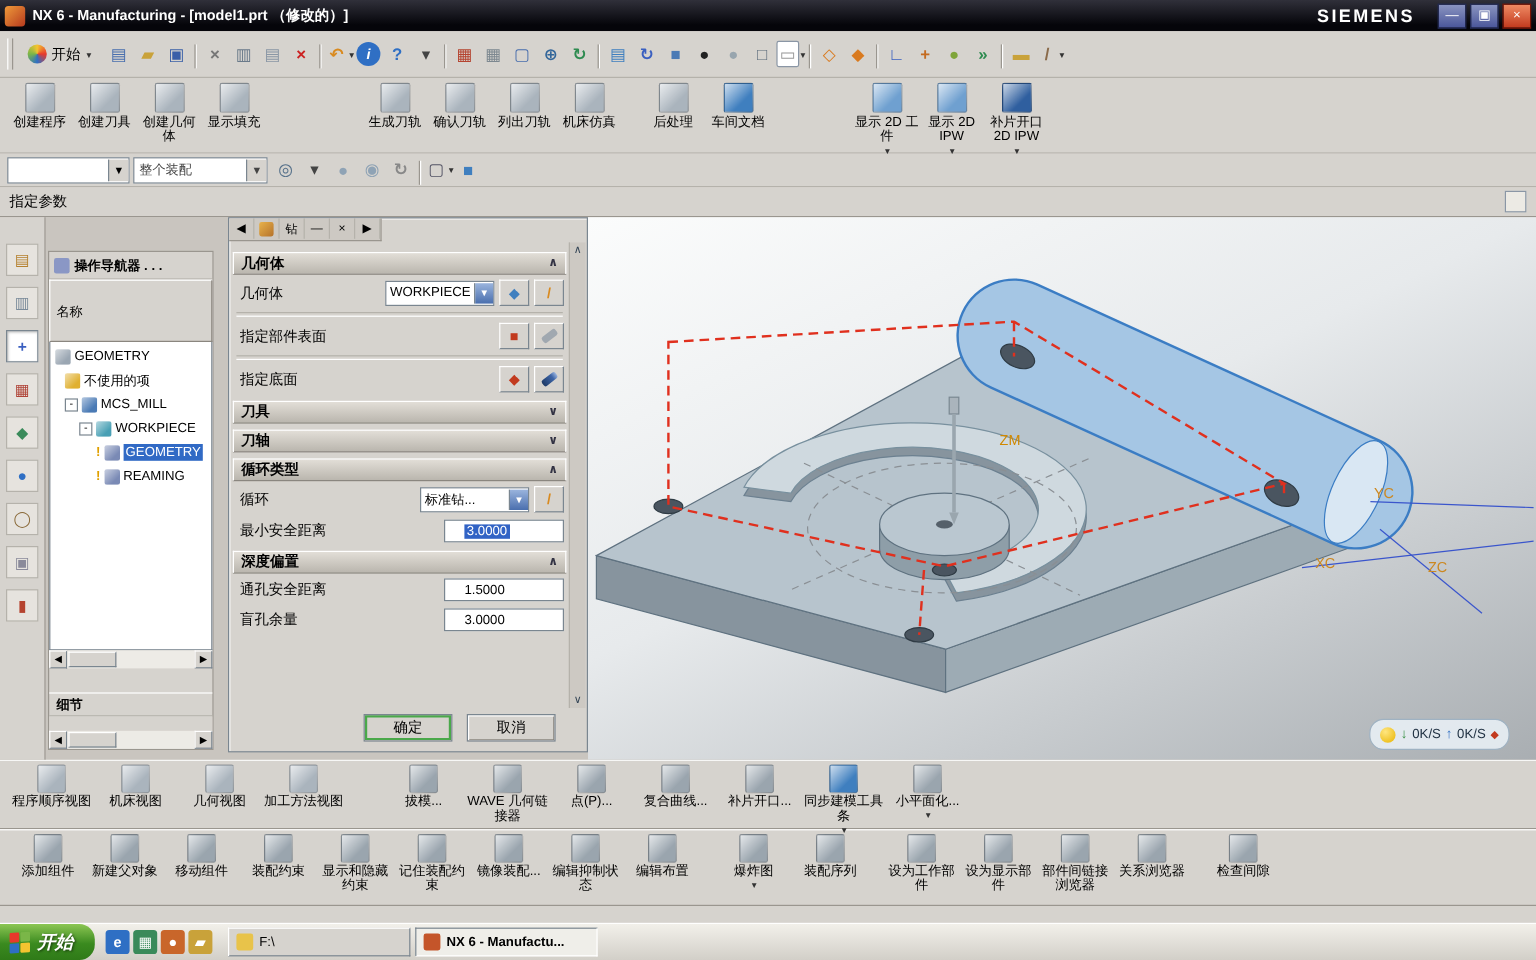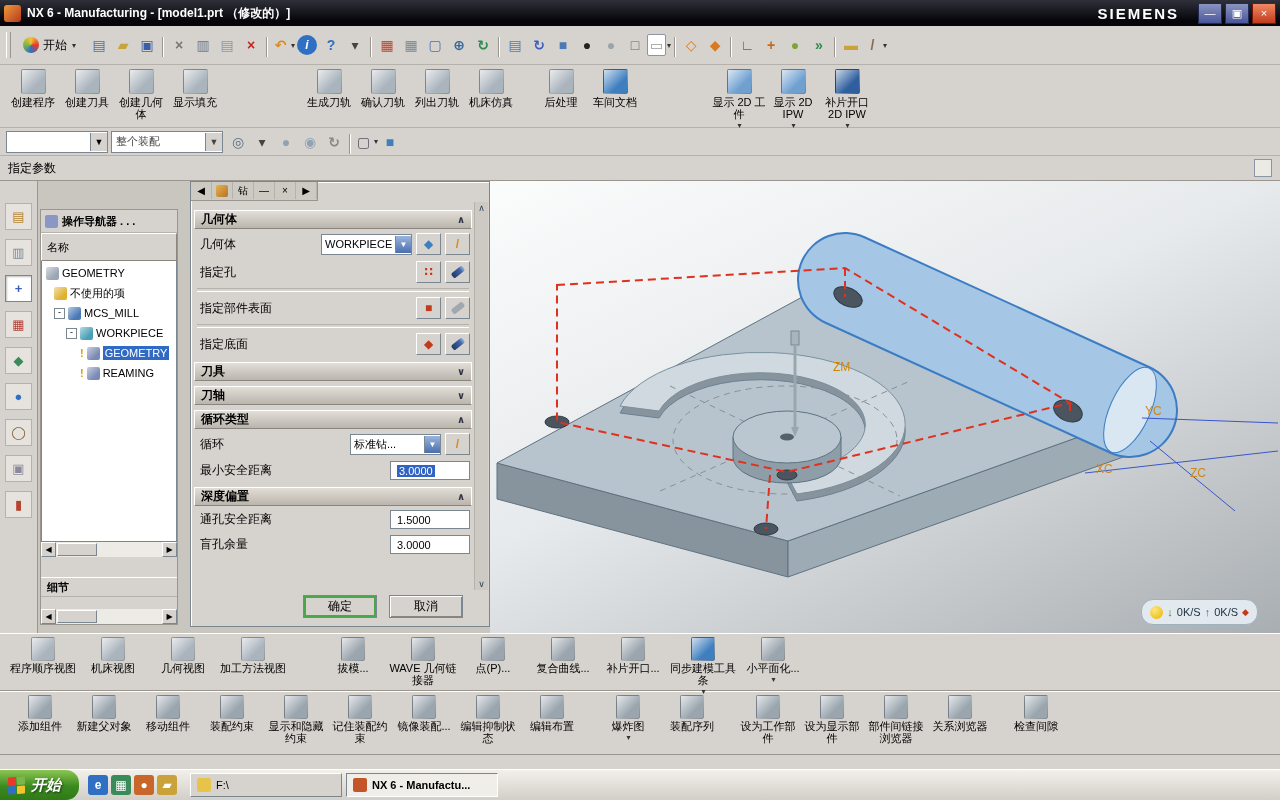--- a/index.html
+++ b/index.html
@@ -56,21 +56,21 @@
   .res-ic{width:25px;height:25px;border:1px solid #b5b2ab;background:#e6e3de;display:flex;align-items:center;justify-content:center;
           font-size:13px;font-weight:bold;flex:none;}
   .res-ic.active{background:#fff;border-color:#7a8690;box-shadow:inset 1px 1px 2px rgba(0,0,0,.25);}
 
   
   .navigator{position:absolute;left:40px;top:28px;width:138px;height:416px;background:#d6d3ce;border:1px solid #9a968f;
              display:flex;flex-direction:column;box-sizing:border-box;}
   .nav-title{height:22px;display:flex;align-items:center;gap:4px;padding:0 4px;font-weight:bold;font-size:11px;border-bottom:1px solid #b5b2ab;flex:none;}
   .nav-title-ic{width:13px;height:13px;background:#8a97c5;border-radius:2px;flex:none;}
   .nav-colhdr{height:18px;border:1px solid;border-color:#fff #8a867f #8a867f #fff;background:#d6d3ce;display:flex;align-items:center;
-              padding:4px 5px;font-size:11px;flex:none;}
+              padding:16px 5px;font-size:11px;flex:none;}
   .nav-tree{flex:1;background:#fff;border:1px solid #7a8690;border-top:none;overflow:hidden;padding-top:2px;}
   .tree-row{height:20px;display:flex;align-items:center;gap:3px;font-size:11px;white-space:nowrap;overflow:hidden;}
   .exp{width:9px;height:9px;border:1px solid #7a8690;background:#fff;font-size:9px;line-height:7px;text-align:center;flex:none;display:none;color:#000;}
   .exp.show{display:block;}
   .tree-ic{width:13px;height:13px;border-radius:2px;flex:none;display:none;
            background-image:linear-gradient(135deg,rgba(255,255,255,.6),rgba(255,255,255,0) 70%);}
   .tree-ic.show{display:block;}
   .warn{color:#e0a000;font-weight:bold;display:none;flex:none;}
   .warn.show{display:block;}
   .tree-row.selected .t-lbl{background:#316ac5;color:#fff;padding:1px 2px;}
@@ -98,21 +98,21 @@
   .dlg-row .lbl{flex:1;white-space:nowrap;overflow:hidden;}
   .icbtn{width:25px;height:22px;border:1px solid;border-color:#fff #7a8690 #7a8690 #fff;background:#d6d3ce;
          display:flex;align-items:center;justify-content:center;margin-left:4px;flex:none;box-sizing:border-box;}
   .icbtn .mini{font-size:12px;font-weight:bold;line-height:1;}
   .flash{width:14px;height:6px;border-radius:2px;background:linear-gradient(90deg,#1e3a66,#3f66a8 70%,#9ab4dd);transform:rotate(-38deg);}
   .flash.dim{background:#a0a8b0;}
   .dcombo{width:86px;height:19px;background:#fff;border:1px solid #7a8690;display:flex;align-items:center;font-size:11px;padding-left:3px;flex:none;}
   .dcombo .cb-btn{margin-left:auto;width:15px;height:17px;background:linear-gradient(#9ab4dd,#4a6fae);border-left:1px solid #7a8690;
                   color:#fff;display:flex;align-items:center;justify-content:center;font-size:8px;}
   .field{width:66px;height:17px;background:#fff;border:1px solid #7a8690;font-size:11px;display:flex;align-items:center;
-         padding:0 6px;margin-left:4px;flex:none;}
+         padding:0 16px;margin-left:4px;flex:none;}
   .field .sel{background:#3163c5;color:#fff;padding:0 2px;}
   .dlg-sep{height:2px;border-top:1px solid #b5b2ab;border-bottom:1px solid #fff;margin:3px 3px 1px 3px;flex:none;}
   .dlg-btns{position:absolute;right:26px;bottom:8px;display:flex;gap:12px;}
   .btn{min-width:56px;height:21px;background:#d6d3ce;border:1px solid #7a8690;display:flex;align-items:center;justify-content:center;
        font-size:12px;box-shadow:inset 1px 1px 0 #fff, inset -1px -1px 0 #8a867f;padding:0 8px;}
   .btn.default{box-shadow:inset 0 0 0 2px #4aa84a;}
   .scrollstrip{position:absolute;right:1px;top:20px;bottom:36px;width:13px;background:#cdc9c3;border-left:1px solid #b5b2ab;
                display:flex;flex-direction:column;justify-content:space-between;align-items:center;padding:1px 0;font-size:9px;color:#345;}
 
   
@@ -583,29 +583,20 @@
             <span>WORKPIECE</span>
             <span class="cb-btn">▼</span>
           </span>
           <span class="icbtn">
               <span class="mini" style="color:#3f7fbf;">◆</span>
             </span>
           <span class="icbtn">
               <span class="mini" style="color:#d98a1f;">/</span>
             </span>
         </div>
-        <div class="dlg-row">
-          <span class="lbl">指定孔</span>
-          <span class="icbtn">
-              <span class="mini" style="color:#c23a1e;">∷</span>
-            </span>
-          <span class="icbtn">
-              <span class="flash"></span>
-            </span>
-        </div>
         <div class="dlg-sep"></div>
         <div class="dlg-row">
           <span class="lbl">指定部件表面</span>
           <span class="icbtn">
               <span class="mini" style="color:#c23a1e;">■</span>
             </span>
           <span class="icbtn">
               <span class="flash dim"></span>
             </span>
         </div>

